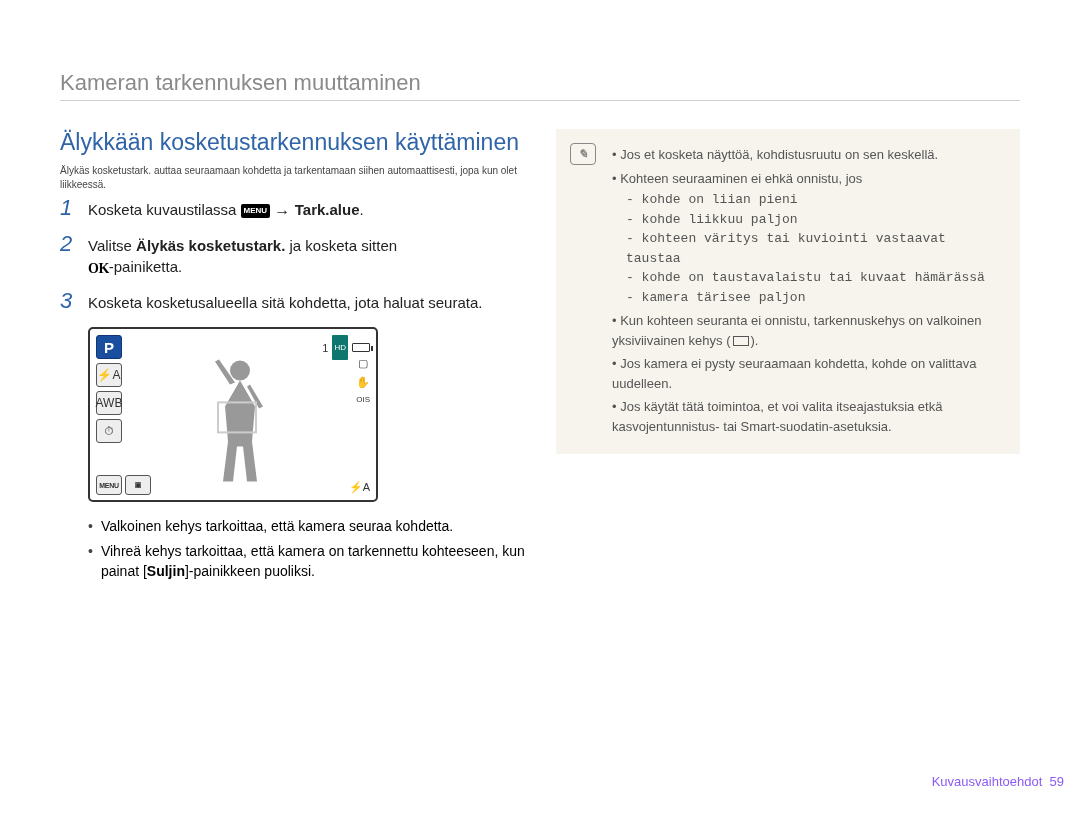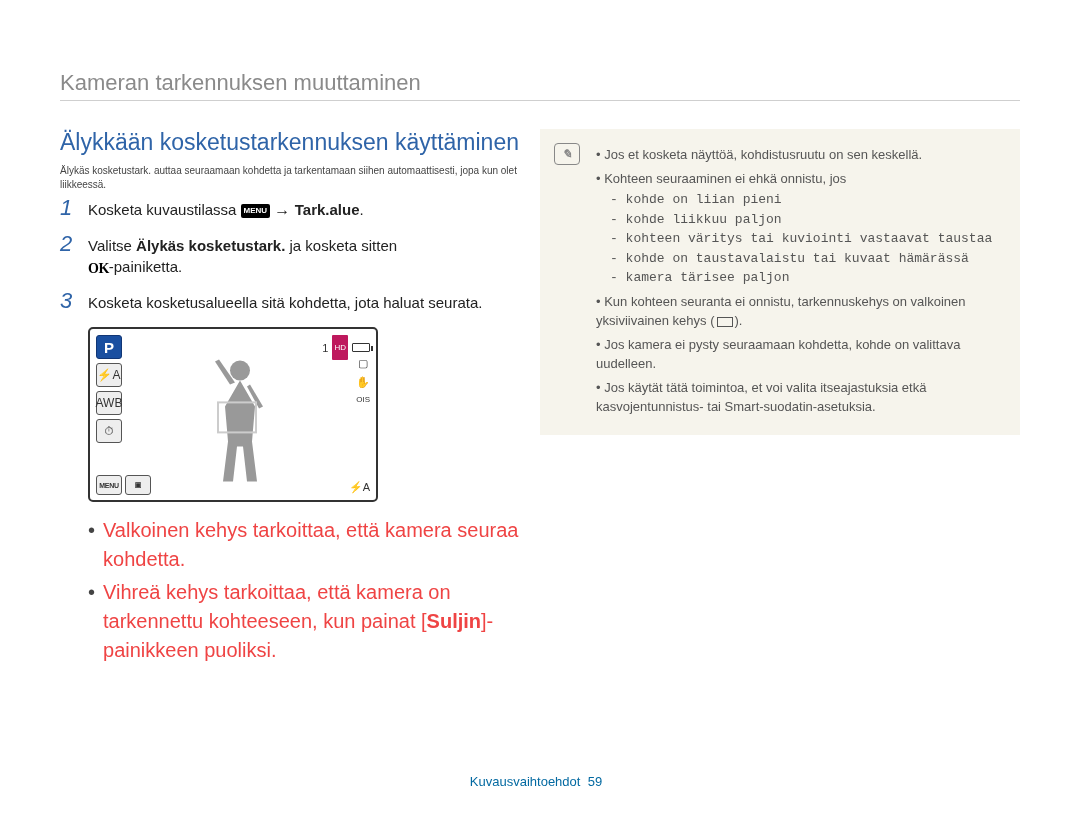--- a/index.html
+++ b/index.html
@@ -20,21 +20,21 @@
   .header-title {
     font-size: 22px;
     color: #8a8a8a;
     font-weight: 300;
     border-bottom: 1px solid #cfcfcf;
     padding-bottom: 4px;
     margin-bottom: 28px;
   }
   .columns {
     display: flex;
-    gap: 10px;
+    gap: 26px;
   }
   .col-left {
     flex: 0 0 470px;
   }
   .col-right {
     flex: 1;
   }
   .section-title {
     font-size: 23px;
     color: #2f64a8;
@@ -152,21 +152,21 @@
     content: "";
     position: absolute;
     right: -4px;
     top: 2px;
     width: 2px;
     height: 5px;
     background: #333;
   }
   .hd-badge {
     display: inline-block;
-    background: #be185d;
+    background: #0f766e;
     color: #fff;
     font-size: 8px;
     padding: 8px 2px;
     border-radius: 1px;
   }
   .cs-right-col {
     position: absolute;
     right: 6px;
     top: 28px;
     display: flex;
@@ -196,22 +196,22 @@
     transform: translate(-40%, -30%);
     width: 40px;
     height: 32px;
     border: 2px solid #ccc;
     background: rgba(255,255,255,0.0);
   }
   .bullets {
     list-style: none;
     padding: 0;
     margin: 0 0 0 28px;
-    color: #ef4444;
-    font-size: 20px;
+    color: #000000;
+    font-size: 14px;
     line-height: 1.45;
   }
   .bullets li { display: flex; gap: 8px; margin-bottom: 4px; }
   .bullets li::before { content: "•"; color: #444; }
   .note-box {
     background: #f6f4ec;
     padding: 16px 18px 14px 56px;
     font-size: 13px;
     color: #555;
     line-height: 1.5;
@@ -236,24 +236,24 @@
   }
   .note-list { list-style: none; padding: 0; margin: 0; }
   .note-list > li { display: block; margin-bottom: 4px; }
   .note-list > li::before { content: "• "; }
   .sub-list { list-style: none; padding: 0 0 0 14px; margin: 2px 0; font-family: Liberation Mono, monospace; }
   .sub-list li::before { content: "- "; }
   .page-footer {
     position: absolute;
     bottom: 26px;
     left: 0;
-    right: 8px;
-    text-align: center;
+    right: 16px;
+    text-align: right;
     font-size: 13px;
-    color: #0369a1;
+    color: #8b5cf6;
   }
   .small-rect {
     display: inline-block;
     width: 16px;
     height: 10px;
     border: 1.5px solid #555;
     vertical-align: middle;
     margin: 0 2px;
   }
 </style>

